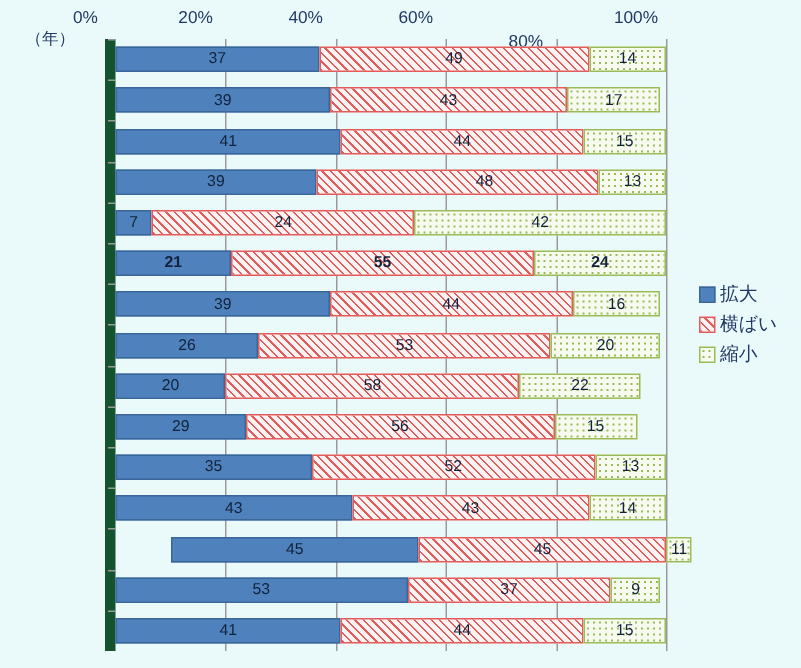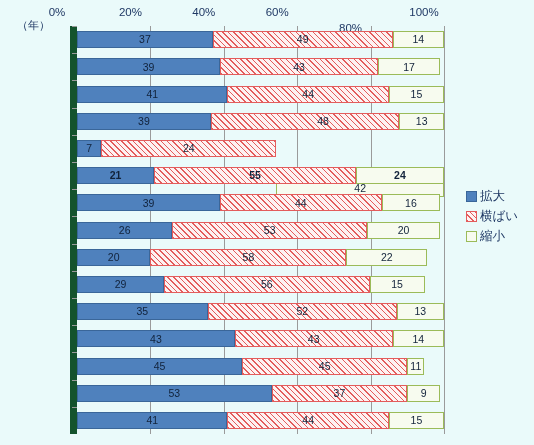--- a/index.html
+++ b/index.html
@@ -209,21 +209,21 @@
         </div>
       </div>
       <div class="ytick" style="top: 108.8px;"></div>
       <div class="row" style="top: 113.9px;">
         <div class="seg seg-expand" style="width: 25.69px;">
           <span class="seg-label">7</span>
         </div>
         <div class="seg seg-flat" style="width: 187.17px;">
           <span class="seg-label">24</span>
         </div>
-        <div class="seg seg-shrink" style="width: 179px; margin-top: 40px;">
+        <div class="seg seg-shrink" style="width: 179px;">
           <span class="seg-label">42</span>
         </div>
       </div>
       <div class="ytick" style="top: 136px;"></div>
       <div class="row" style="top: 141.1px; font-weight: bold;">
         <div class="seg seg-expand" style="width: 77.07px;">
           <span class="seg-label">21</span>
         </div>
         <div class="seg seg-flat" style="width: 201.85px;">
           <span class="seg-label">55</span>
@@ -298,21 +298,21 @@
           <span class="seg-label">43</span>
         </div>
         <div class="seg seg-flat" style="width: 157.81px;">
           <span class="seg-label">43</span>
         </div>
         <div class="seg seg-shrink" style="width: 51.38px;">
           <span class="seg-label">14</span>
         </div>
       </div>
       <div class="ytick" style="top: 326.4px;"></div>
-      <div class="row" style="top: 331.5px;">
+      <div class="row" style="top: 331.5px; padding-left: 37px;">
         <div class="seg seg-expand" style="width: 165.15px;">
           <span class="seg-label">45</span>
         </div>
         <div class="seg seg-flat" style="width: 165.15px;">
           <span class="seg-label">45</span>
         </div>
         <div class="seg seg-shrink" style="width: 17px;">
           <span class="seg-label">11</span>
         </div>
       </div>

